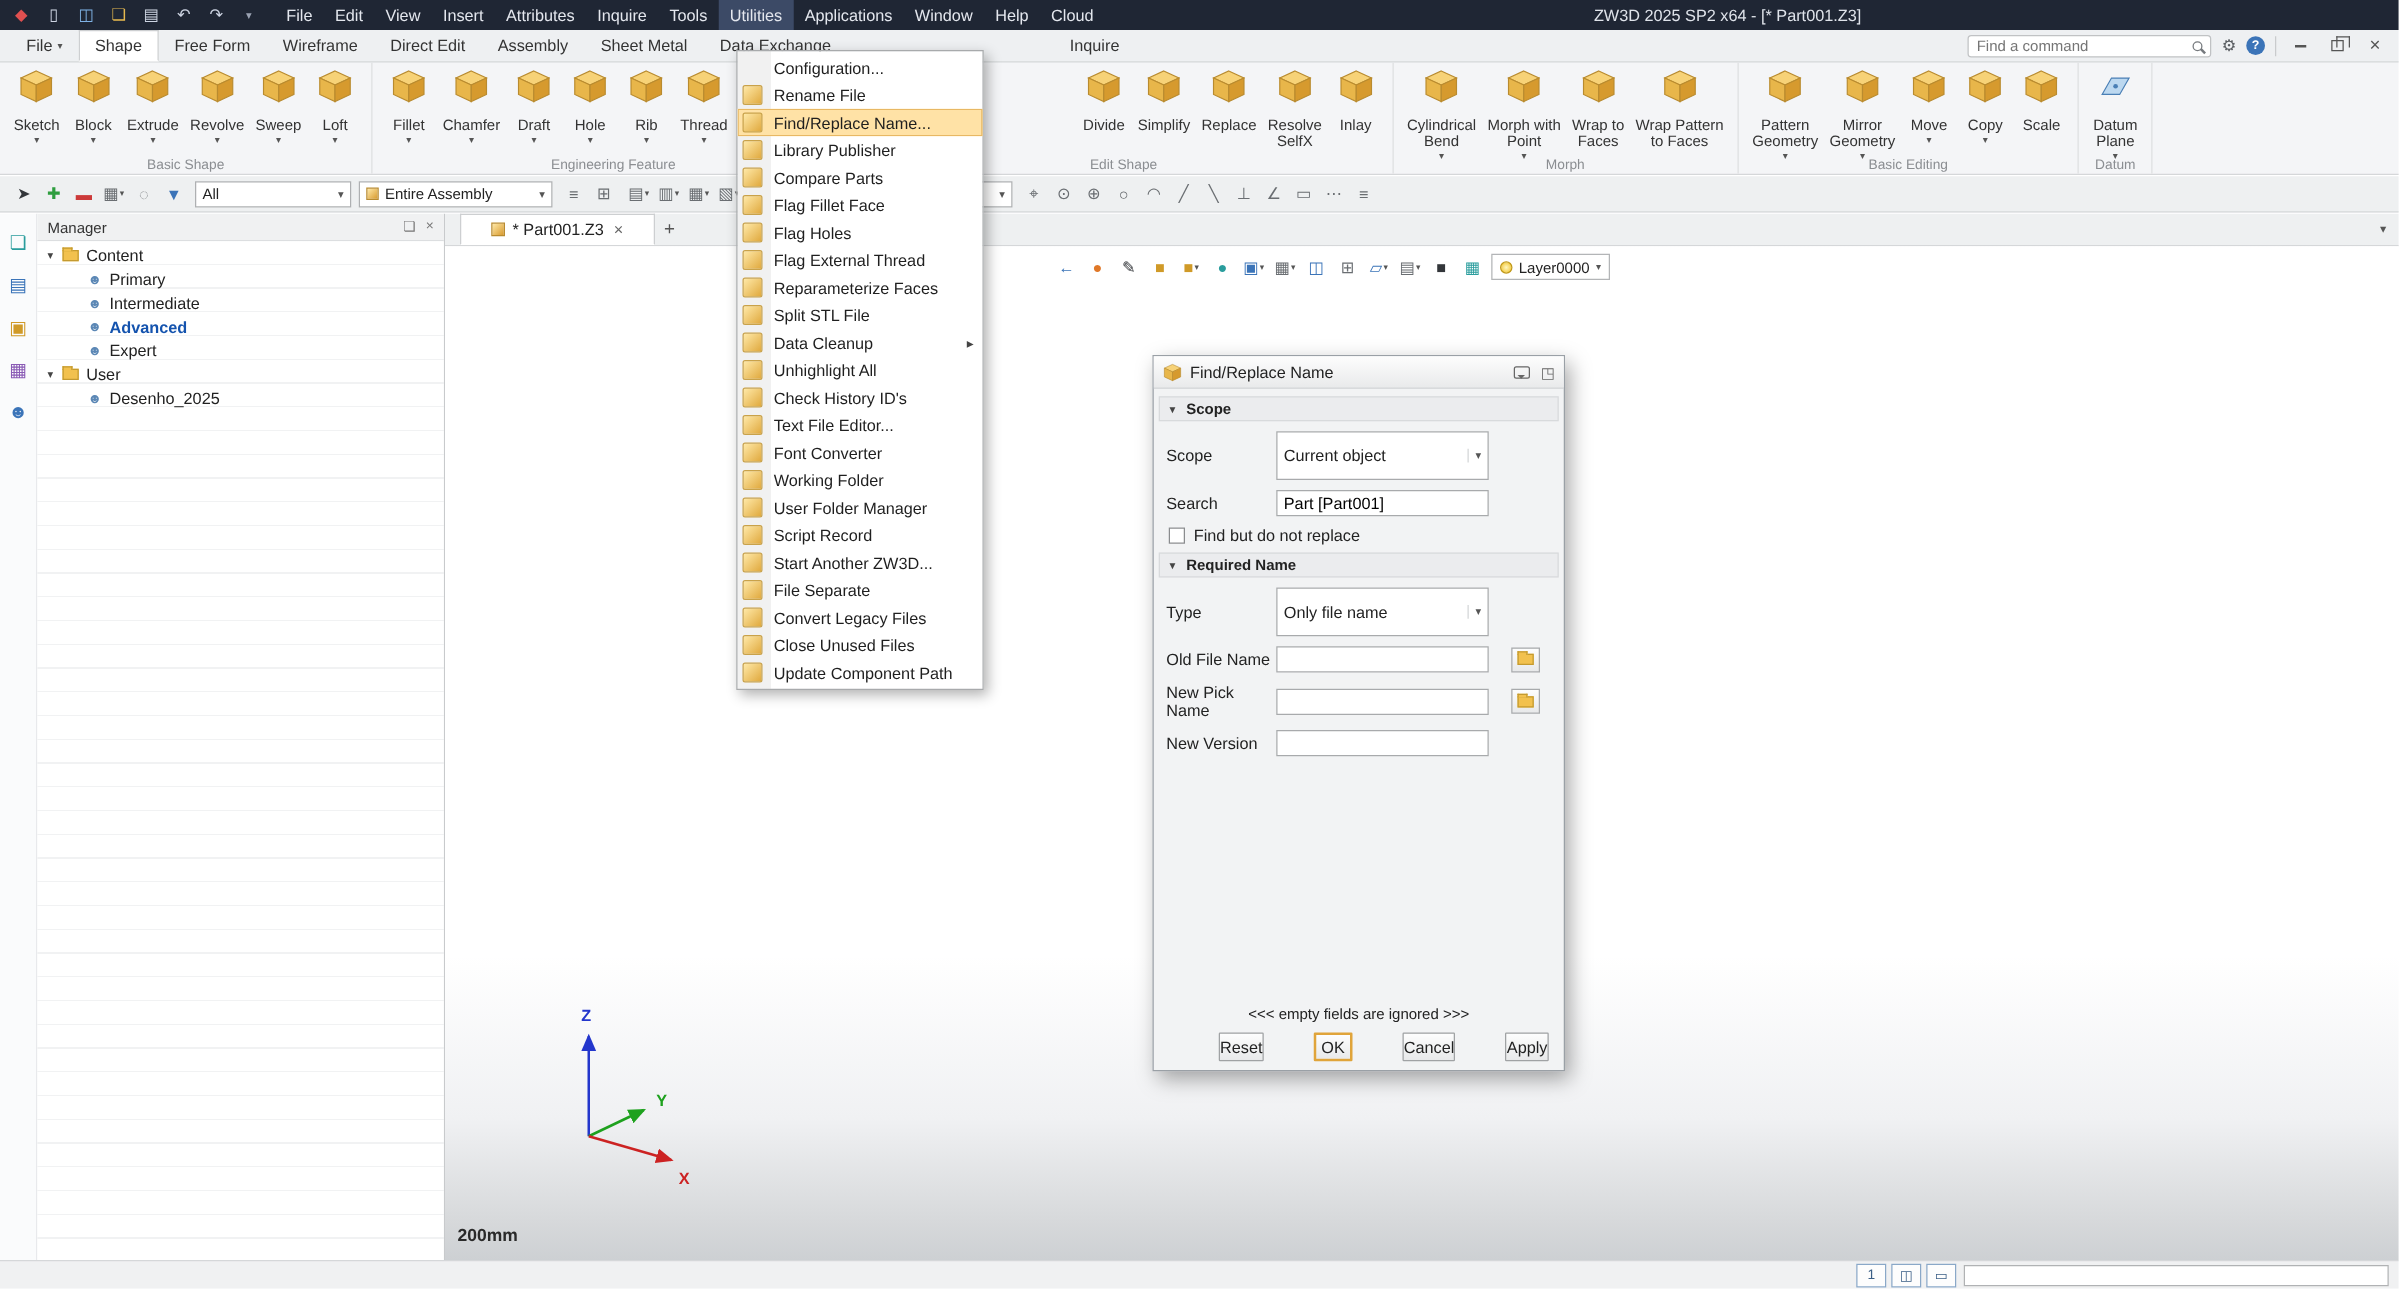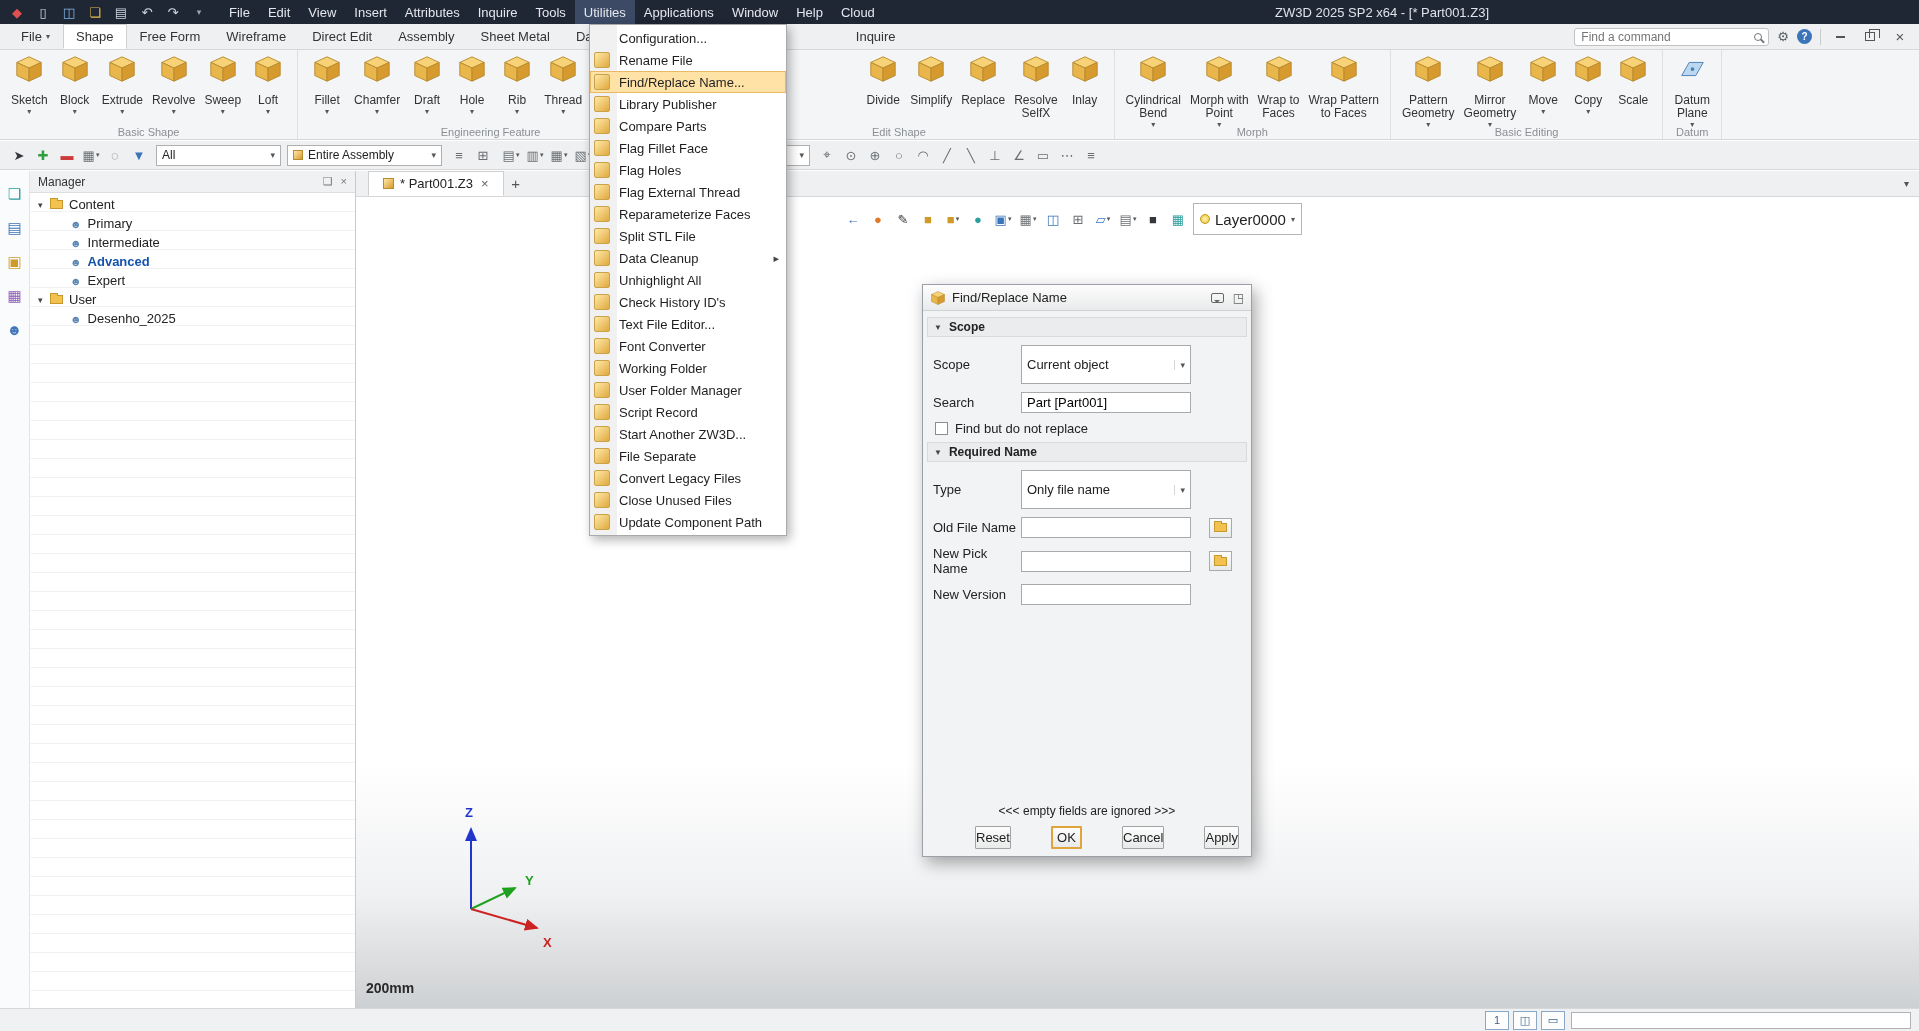--- a/index.html
+++ b/index.html
@@ -74,41 +74,41 @@
   .trow { height:19px; display:flex; align-items:center; padding-left:8px; font-size:13px; cursor:default; }
   .trow .tcaret2 { font-size:9px; color:#444; width:12px; }
   .folder { width:13px; height:9px; background:#f2c14e; border:1px solid #c49a30; position:relative; margin-right:6px; flex:0 0 auto; }
   .folder::before { content:""; position:absolute; top:-3px; left:-1px; width:6px; height:2px; background:#f2c14e; border:1px solid #c49a30; border-bottom:none; }
   .person { font-size:11px; color:#5b87b5; margin-right:6px; }
   .trow.child { padding-left:40px; }
   .trow.active .tlabel2 { font-weight:bold; color:#1453ae; }
 
   #canvas { flex:1; display:flex; flex-direction:column; min-width:0; }
   .tabbar { height:26px; background:#eef0f1; border-bottom:1px solid #d5d7d9; display:flex; align-items:stretch; }
-  .doctab { margin-left:12px; background:#fff; border:1px solid #cdcfd1; border-bottom-color:#fff; display:flex; align-items:center; gap:6px; padding:0 14px; font-size:13px; }
+  .doctab { margin-left:12px; background:#fff; border:1px solid #cdcfd1; border-bottom-color:#fff; display:flex; align-items:center; gap:6px; padding:0 24px; font-size:13px; }
   .doctab .dicon { width:11px; height:11px; background:linear-gradient(135deg,#ffe9a8,#d89a2e); border:1px solid #b98b2f; }
   .doctab .dclose { font-size:13px; color:#666; margin-left:2px; cursor:default; }
   .tab-add { width:24px; display:flex; align-items:center; justify-content:center; color:#555; font-size:15px; cursor:default; }
   .tab-chevron { margin-left:auto; margin-right:10px; display:flex; align-items:center; color:#555; font-size:10px; }
   .viewport { flex:1; position:relative; background:linear-gradient(180deg,#ffffff 0%,#ffffff 70%,#f0f1f3 86%,#d7d9db 96%,#cdd0d3 100%); }
 
   
   .da-bar { position:absolute; top:6px; left:487px; display:flex; align-items:center; gap:5px; }
   .da-ic { width:20px; height:20px; display:flex; align-items:center; justify-content:center; font-size:13px; cursor:default; }
   .da-ic.caret::after { content:"▾"; font-size:7px; color:#555; margin-left:1px; }
-  .layer-ctl { height:32px; background:#fff; border:1px solid #b3b5b7; display:flex; align-items:center; gap:5px; padding:0 6px; font-size:15px; cursor:default; }
+  .layer-ctl { height:21px; background:#fff; border:1px solid #b3b5b7; display:flex; align-items:center; gap:5px; padding:0 6px; font-size:12px; cursor:default; }
   .bulb { width:10px; height:10px; border-radius:50%; background:radial-gradient(#fff6c0,#f0c020); border:1px solid #c09818; }
   .layer-ctl::after { content:"▾"; font-size:8px; color:#555; }
 
   .scale-label { position:absolute; left:10px; bottom:12px; font-size:14px; font-weight:600; color:#2a2a2a; }
   .triad { position:absolute; left:75px; top:600px; }
   .ax-label { font-size:13px; font-weight:bold; }
 
   
-  #umenu { position:absolute; top:24px; left:589px; width:198px; background:linear-gradient(90deg,#f1f1f1 0,#f1f1f1 27px,#fff 27px); border:1px solid #a8aaac; box-shadow:3px 4px 10px rgba(0,0,0,.3); padding:2px 0; z-index:60; }
+  #umenu { position:absolute; top:40px; left:589px; width:198px; background:linear-gradient(90deg,#f1f1f1 0,#f1f1f1 27px,#fff 27px); border:1px solid #a8aaac; box-shadow:3px 4px 10px rgba(0,0,0,.3); padding:2px 0; z-index:60; }
   .mitem { height:22px; display:flex; align-items:center; padding:0 7px 0 4px; font-size:13px; color:#1f1f1f; cursor:default; }
   .mi-ic { width:16px; height:16px; margin-right:9px; background:linear-gradient(135deg,#ffe9a8,#e0a93e); border:1px solid #c9a24a; border-radius:2px; flex:0 0 auto; }
   .mitem.no-icon .mi-ic { visibility:hidden; }
   .mitem.highlight { background:#ffe2a6; box-shadow:inset 0 0 0 1px #e8b864; }
   .mitem.has-sub::after { content:"▸"; margin-left:auto; color:#444; font-size:11px; }
 
   
   #dialog { position:absolute; left:922px; top:284px; width:330px; height:573px; background:#f2f3f4; border:1px solid #9aa0a6; box-shadow:4px 6px 16px rgba(0,0,0,.35); z-index:55; }
   .dlg-title { height:26px; background:linear-gradient(#fdfdfd,#e9eaeb); border-bottom:1px solid #d0d2d4; display:flex; align-items:center; gap:6px; padding:0 7px; font-size:13px; color:#222; }
   .dlg-title .ticon16 { width:16px; height:16px; }

